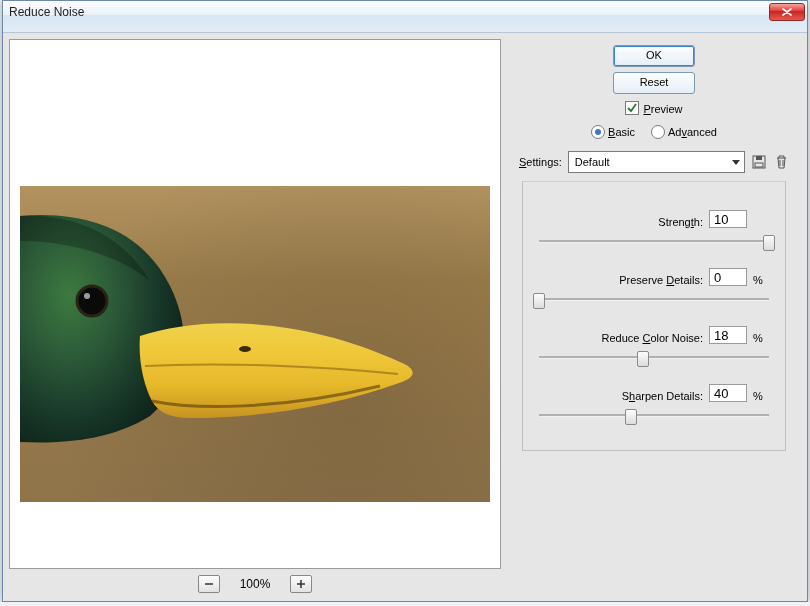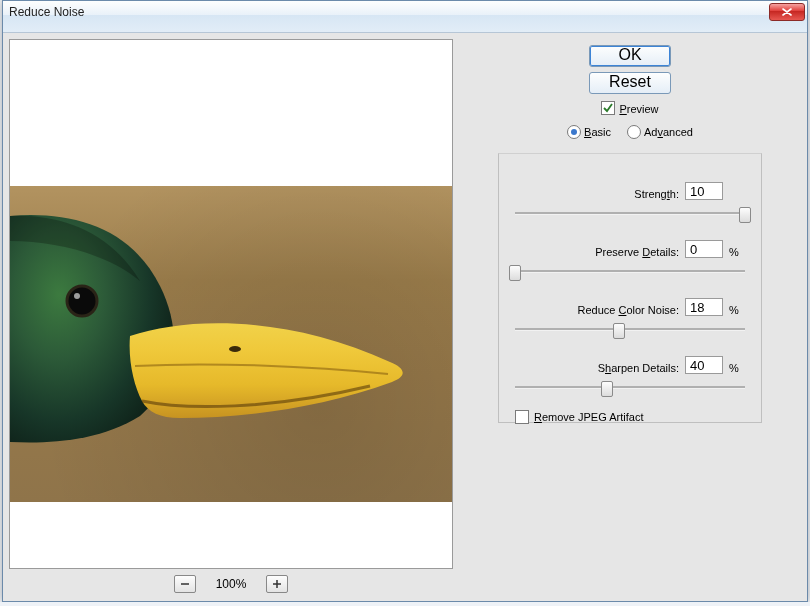--- a/index.html
+++ b/index.html
@@ -51,21 +51,21 @@
   }
   .close-btn svg { display:block; }
   .body {
     flex: 1;
     display: flex;
     background: #e6e6e6;
     padding: 6px;
     gap: 6px;
   }
   .preview-panel {
-    width: 444px;
+    width: 492px;
     display: flex;
     flex-direction: column;
   }
   .preview-frame {
     flex: 1;
     background: #fff;
     border: 1px solid #9a9a9a;
     display: flex;
     align-items: center;
     justify-content: center;
@@ -118,21 +118,21 @@
     flex-direction: column;
     align-items: center;
     padding: 6px 4px 0 4px;
   }
   .std-btn {
     width: 80px;
     height: 20px;
     border: 1px solid #7a99b8;
     border-radius: 3px;
     background: linear-gradient(to bottom, #fdfefe, #e5eef7);
-    font-size: 16px;
+    font-size: 11px;
     text-align: center;
     line-height: 18px;
     cursor: pointer;
     margin-bottom: 5px;
   }
   .std-btn.default {
     box-shadow: 0 0 0 1px #3d84d6 inset;
   }
   .prev-check {
     display: flex;
@@ -365,20 +365,40 @@
         <span class="radio-label">
           <span class="radio checked"></span>
           <span><span class="u">B</span>asic</span>
         </span>
         <span class="radio-label">
           <span class="radio"></span>
           <span>Ad<span class="u">v</span>anced</span>
         </span>
       </div>
 
+      <div class="settings-row">
+        <span class="label-txt"><span class="u">S</span>ettings:</span>
+        <div class="dropdown">
+          <span>Default</span>
+          <span class="dd-arrow"></span>
+        </div>
+        <span class="icon-btn">
+          <svg width="14" height="14" viewBox="0 0 14 14">
+            <rect x="1" y="1" width="12" height="12" fill="none" stroke="#555"></rect>
+            <rect x="4" y="1" width="6" height="4" fill="#555"></rect>
+            <rect x="3" y="8" width="8" height="4" fill="none" stroke="#555"></rect>
+          </svg>
+        </span>
+        <span class="icon-btn">
+          <svg width="13" height="14" viewBox="0 0 13 14">
+            <path d="M2 3 H11 M4 3 V1 H9 V3 M3 3 L4 13 H9 L10 3" fill="none" stroke="#555"></path>
+            <path d="M5 5 V11 M8 5 V11" stroke="#555"></path>
+          </svg>
+        </span>
+      </div>
 
       <div class="group-box">
 
         <div class="slider-block">
           <div class="slider-label-row">
             <span class="label-txt">Streng<span class="u">t</span>h:</span>
             <span class="val-input">10</span>
             <span class="pct"></span>
           </div>
           <div class="slider-track">
@@ -416,22 +436,18 @@
             <span class="label-txt">S<span class="u">h</span>arpen Details:</span>
             <span class="val-input">40</span>
             <span class="pct">%</span>
           </div>
           <div class="slider-track">
             <div class="track-line"></div>
             <div class="thumb" style="left:40%"></div>
           </div>
         </div>
 
-        <div class="remove-row">
-          <span class="chk"></span>
-          <span><span class="u">R</span>emove JPEG Artifact</span>
-        </div>
 
       </div>
     </div>
 
   </div>
 </div>
 
 </body></html>

